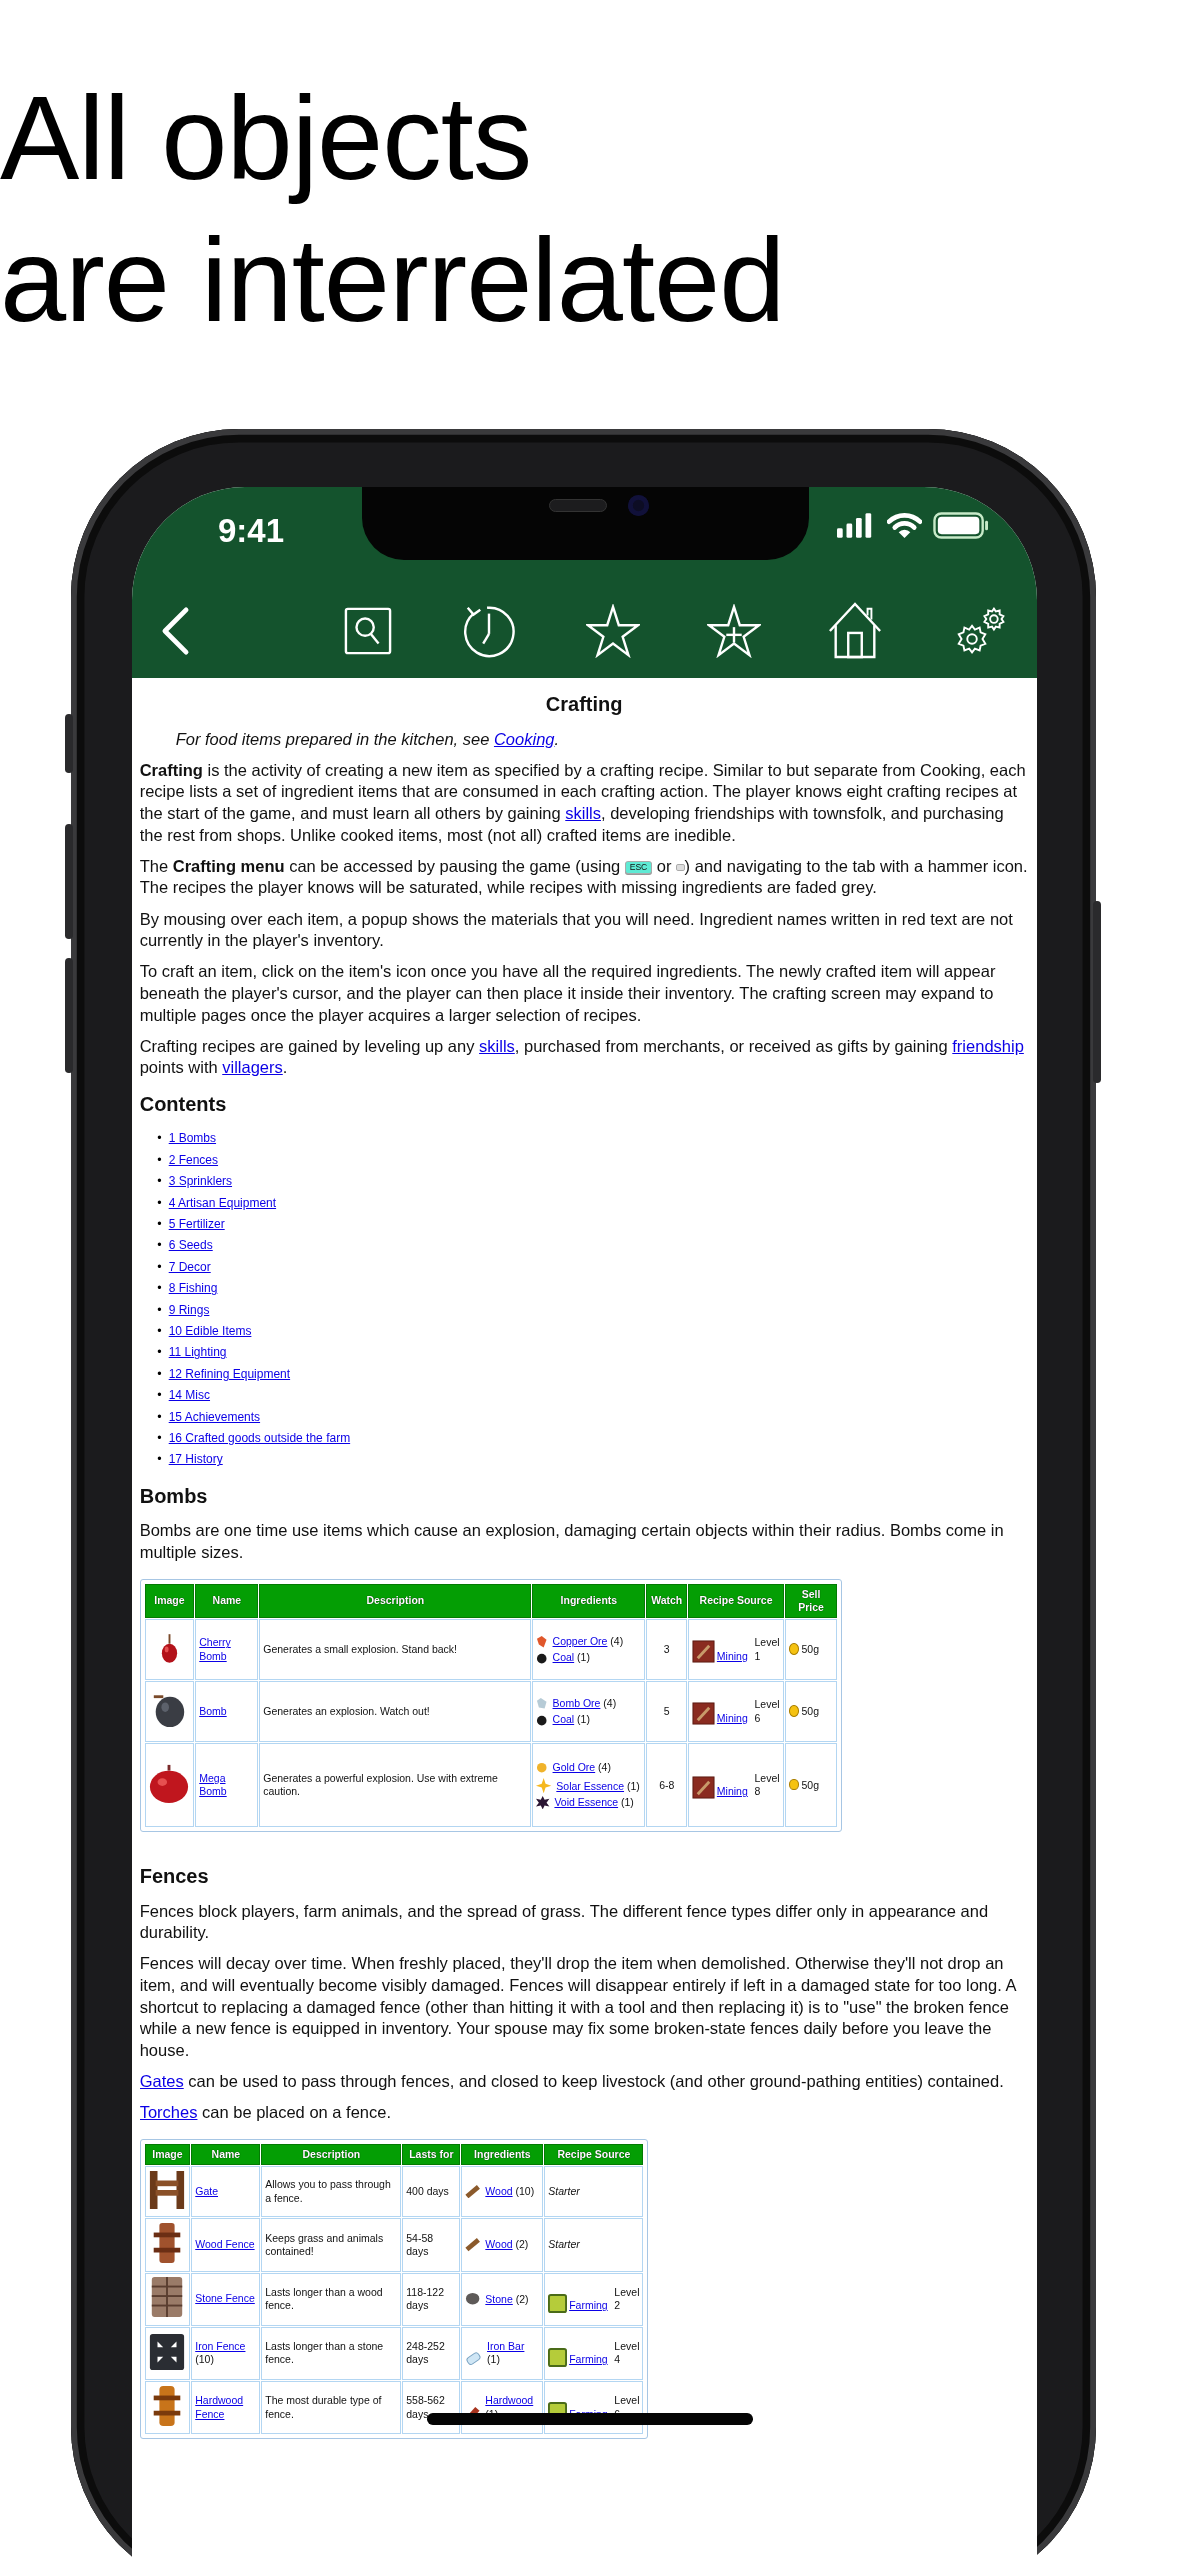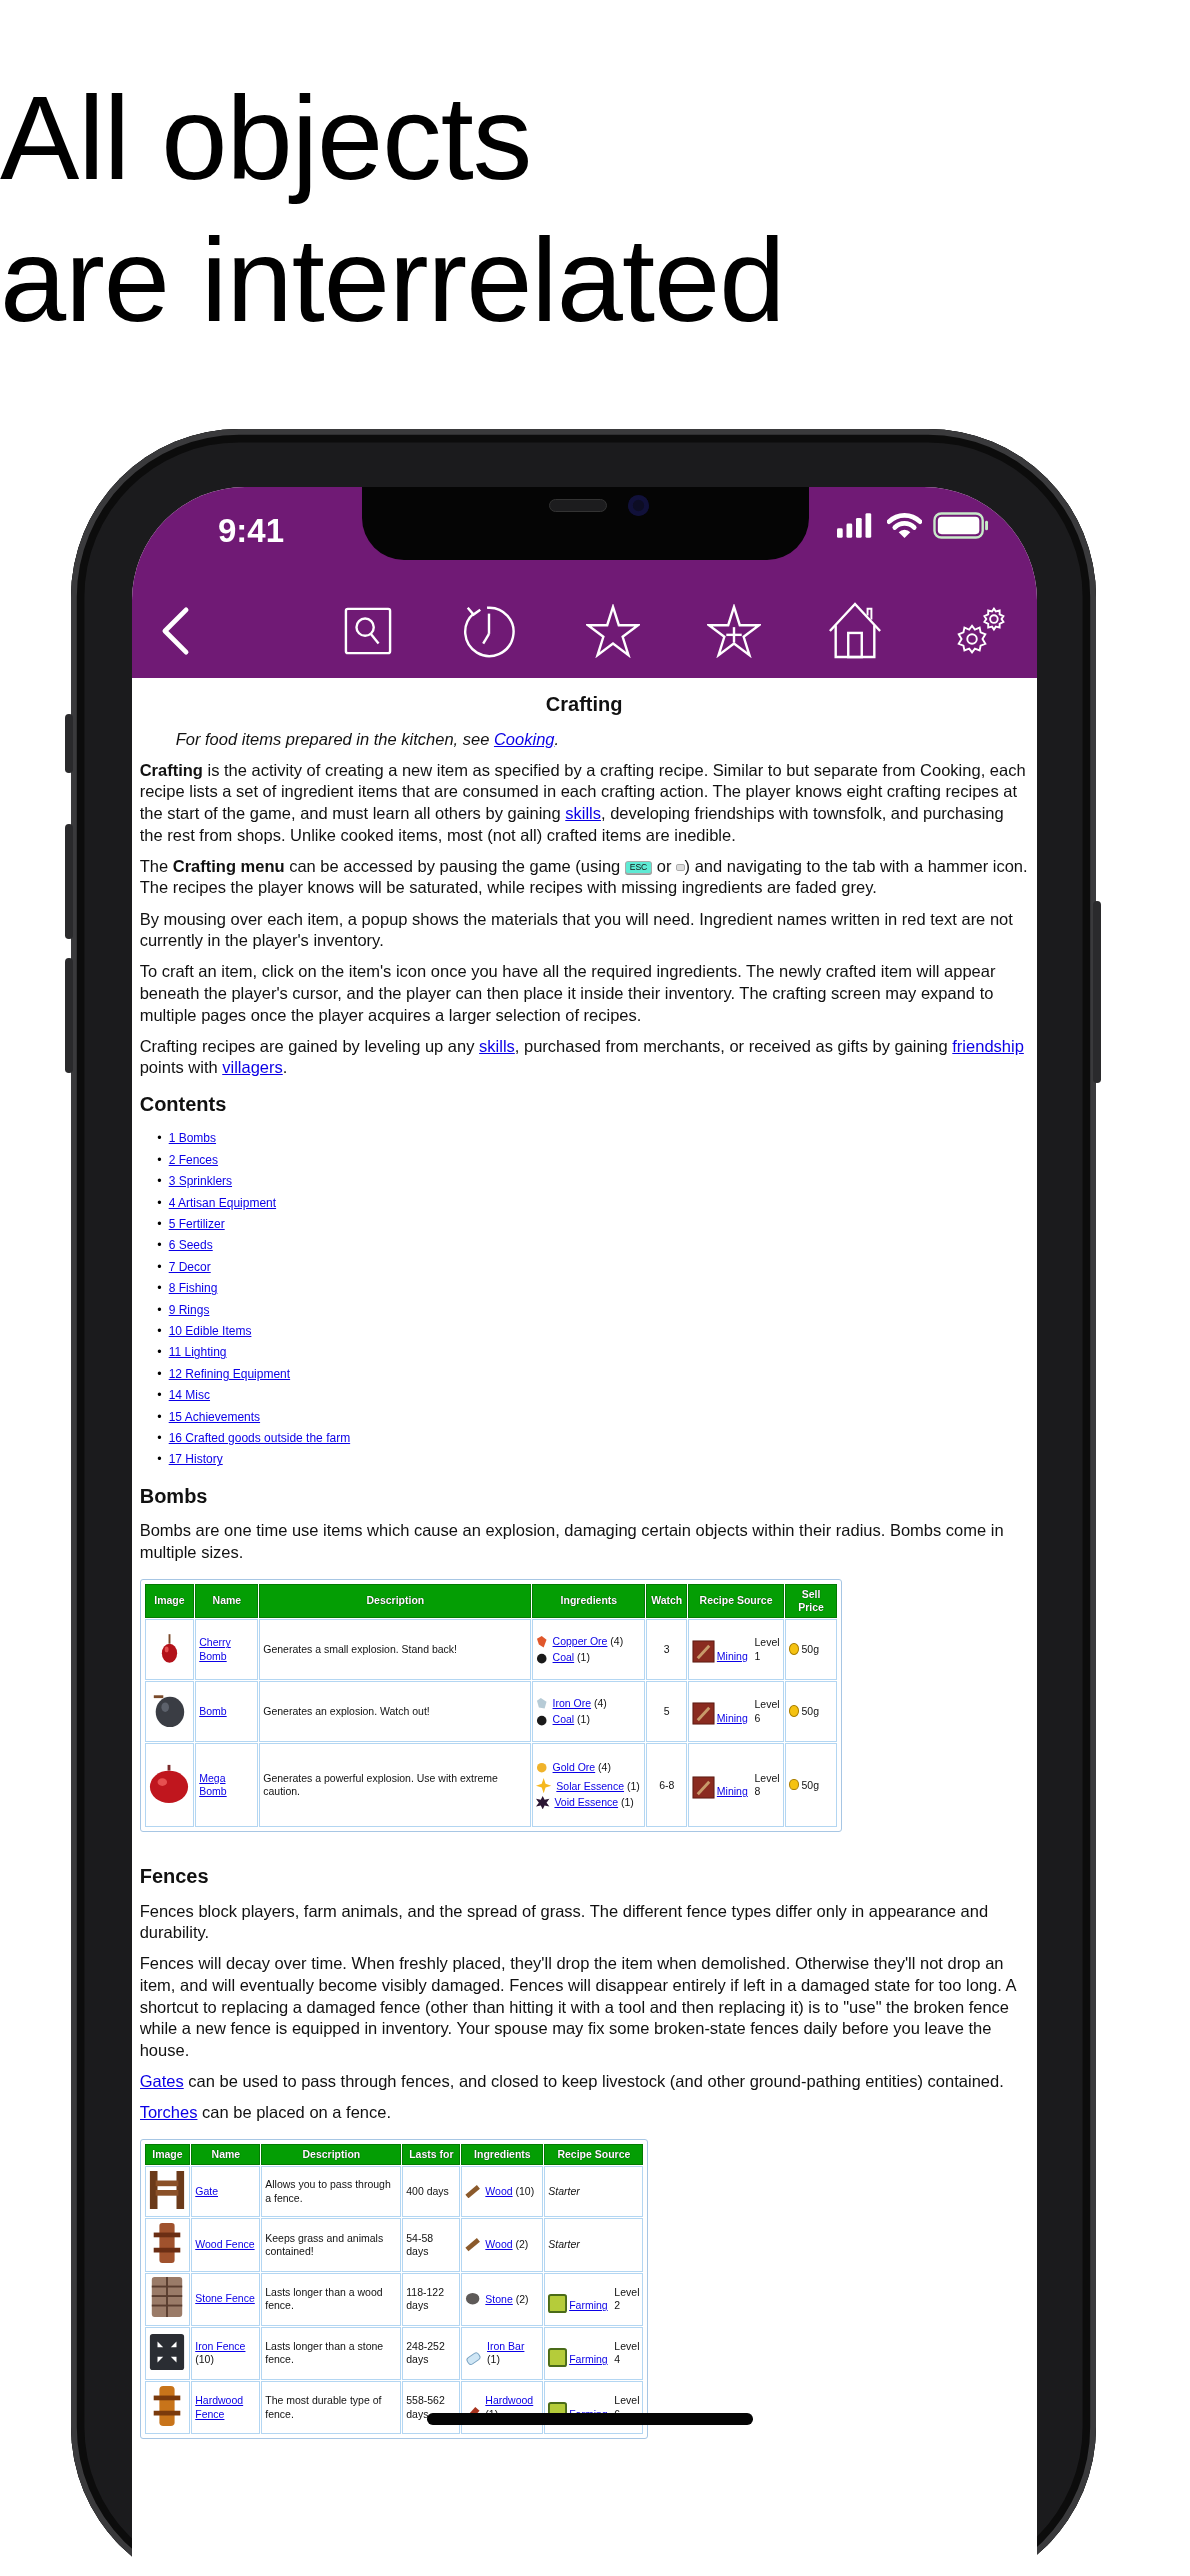--- a/index.html
+++ b/index.html
@@ -15,21 +15,21 @@
   .phone {
     position: absolute; left: 71px; top: 429px; width: 1025px; height: 2166px;
     background: #1b1b1d; border-radius: 168px;
     box-shadow: inset 0 0 0 5.8px #3a3a3c, inset 0 0 0 13.4px #0c0c0c;
   }
   .side-btn { position: absolute; background: #2a2a2c; border-radius: 3.8px; }
   .screen {
     position: absolute; left: 132px; top: 487px; width: 905px; height: 2108px;
     border-radius: 113px 113px 0 0; overflow: hidden; background: #fff;
   }
-  .topbar { position: absolute; left: 0; top: 0; width: 905px; height: 191px; background: #701a75; }
+  .topbar { position: absolute; left: 0; top: 0; width: 905px; height: 191px; background: #14532d; }
   .notch {
     position: absolute; left: 230px; top: -1.9px; width: 447px; height: 75px;
     background: #050505; border-radius: 0 0 42px 42px;
   }
   .speaker { position: absolute; left: 187px; top: 13.4px; width: 58px; height: 13.4px; border-radius: 7.7px; background: #1c1c1e; border: 1px solid #333; }
   .camera { position: absolute; left: 266px; top: 9.6px; width: 21px; height: 21px; border-radius: 50%; background: #0d0d24; box-shadow: inset 0 0 0 4.8px #11113a; }
   .time { position: absolute; left: 86px; top: 25px; font-size: 33px; font-weight: bold; color: #fff; }
   .status-icons { position: absolute; right: 48px; top: 25px; display: flex; align-items: center; gap: 11.5px; }
 
   .nav { position: absolute; left: 0; top: 105px; width: 905px; height: 77px; }
@@ -242,21 +242,21 @@
                   <ellipse cx="21" cy="22" rx="15" ry="16" fill="#3a3d44"></ellipse>
                   <ellipse cx="16" cy="17" rx="4" ry="5" fill="#5c616b"></ellipse>
                 </svg></td>
           <td><a>Bomb</a></td>
           <td>Generates an explosion. Watch out!</td>
           <td>
             <div class="ing">
                   <svg class="icn" width="11.5" height="13.4" viewBox="0 0 12 14">
                     <polygon points="5,1 11,5 9,12 3,11 1,4" fill="#b6cbd6"></polygon>
                   </svg>
-                  <span><a>Iron Ore</a> <span>(4)</span></span>
+                  <span><a>Bomb Ore</a> <span>(4)</span></span>
                 </div>
             <div class="ing">
                   <svg class="icn" width="11.5" height="13.4" viewBox="0 0 12 14">
                     <ellipse cx="6" cy="8" rx="5" ry="5" fill="#1a1a1a"></ellipse>
                   </svg>
                   <span><a>Coal</a> <span>(1)</span></span>
                 </div>
           </td>
           <td style="text-align:center">5</td>
           <td>

